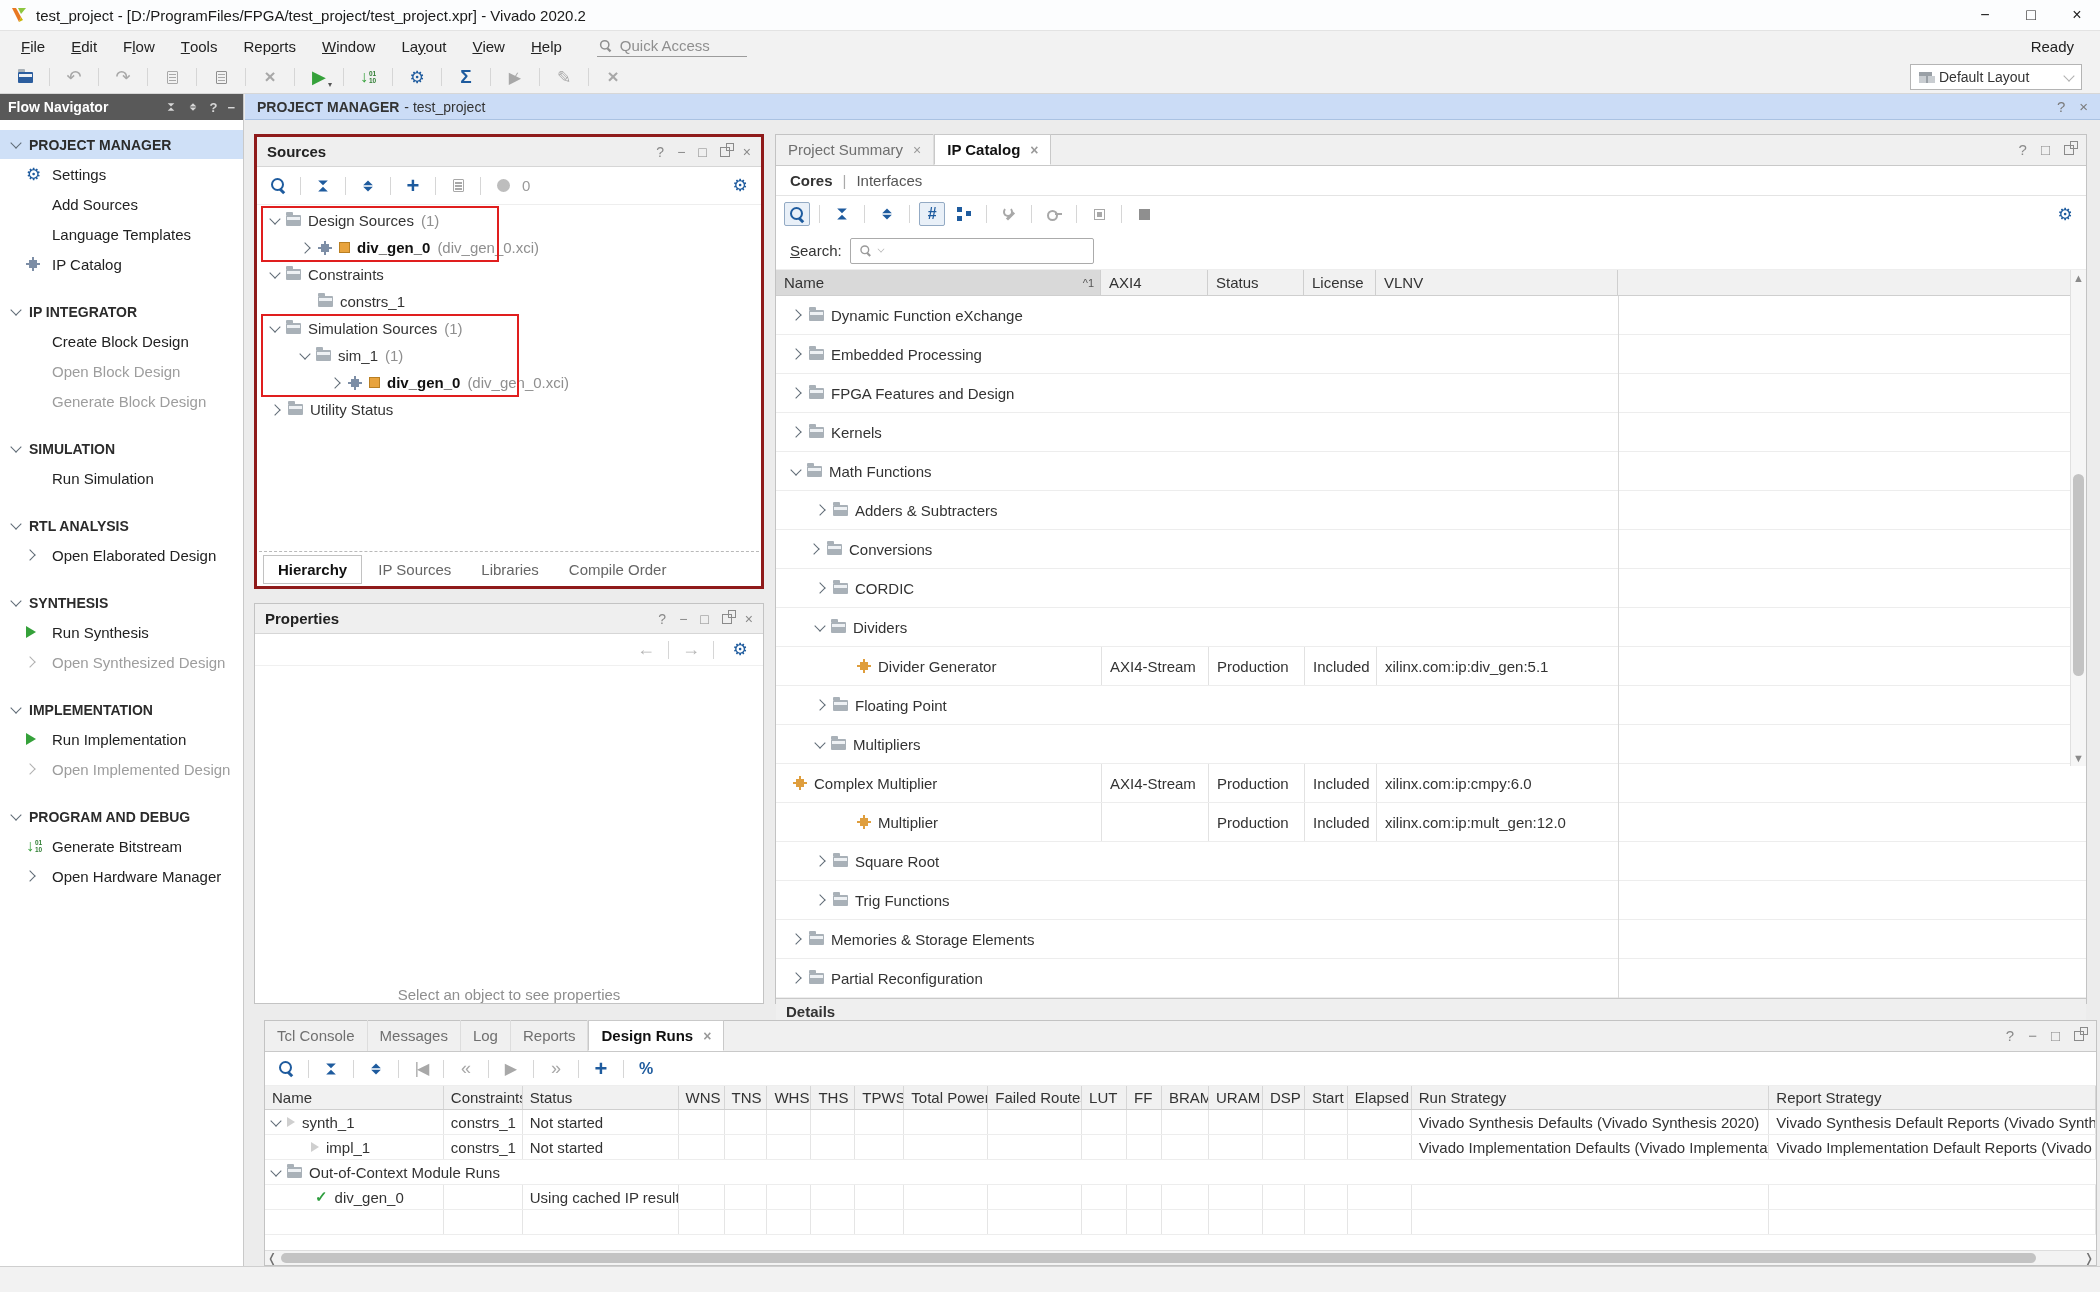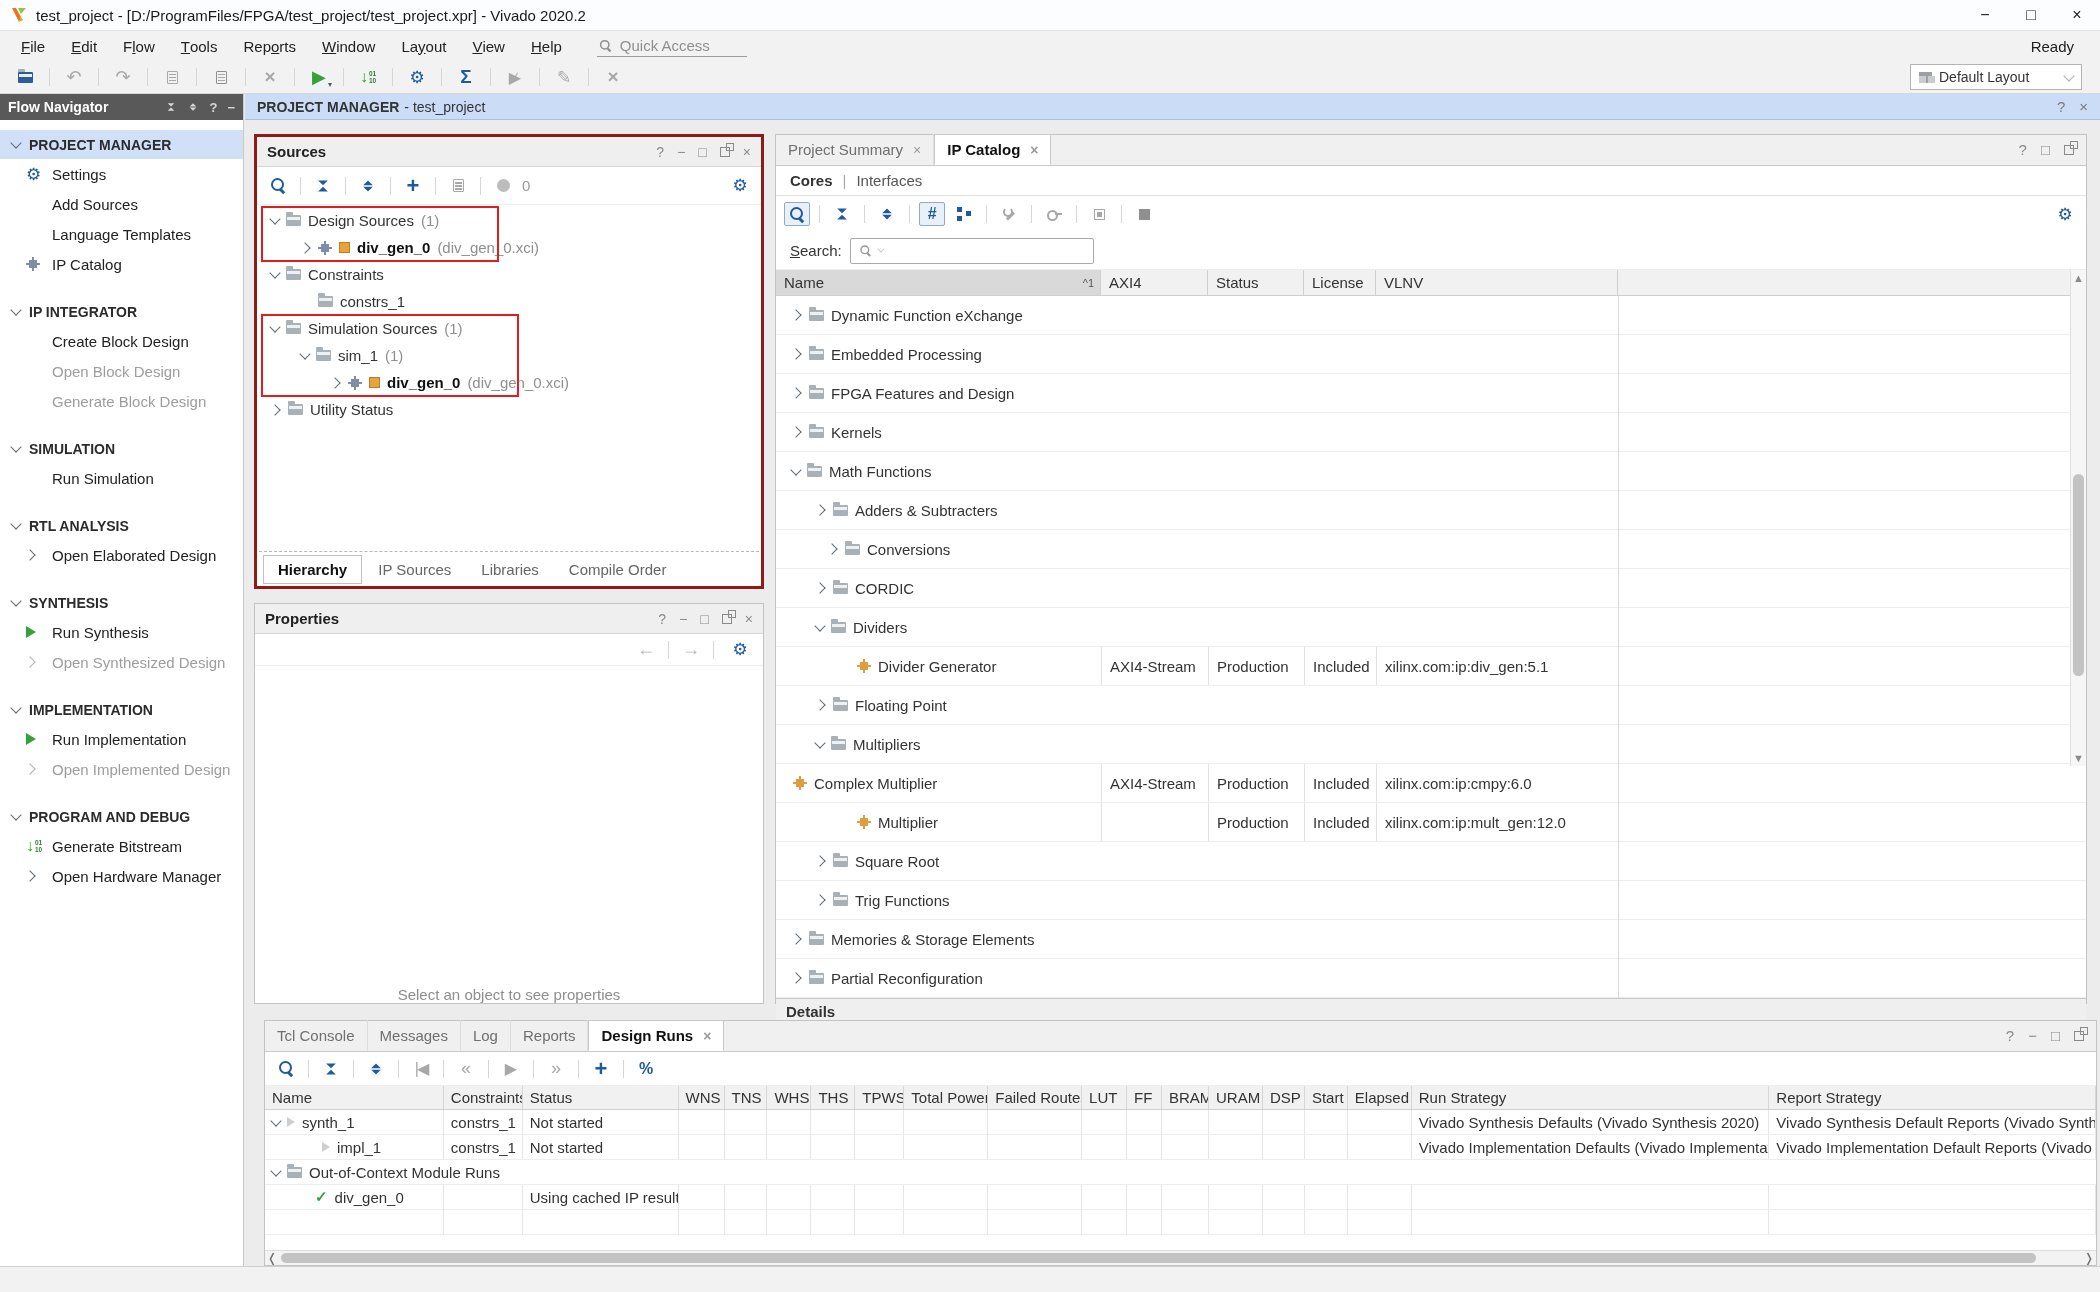--- a/index.html
+++ b/index.html
@@ -714,21 +714,21 @@
             </div>
           </div>
           <div class="cat-row">
             <div class="cat-name" style="width:325px;padding-left:40px">
               <span class="chev r"></span>
               <span class="g-folder"></span>
               <span>Adders &amp; Subtracters</span>
             </div>
           </div>
           <div class="cat-row">
-            <div class="cat-name" style="width:325px;padding-left:52px">
+            <div class="cat-name" style="width:325px;padding-left:34px">
               <span class="chev r"></span>
               <span class="g-folder"></span>
               <span>Conversions</span>
             </div>
           </div>
           <div class="cat-row">
             <div class="cat-name" style="width:325px;padding-left:40px">
               <span class="chev r"></span>
               <span class="g-folder"></span>
               <span>CORDIC</span>
@@ -942,21 +942,21 @@
           <div class="runs-cell" style="width:35px"></div>
           <div class="runs-cell" style="width:47px"></div>
           <div class="runs-cell" style="width:54px"></div>
           <div class="runs-cell" style="width:42px"></div>
           <div class="runs-cell" style="width:43px"></div>
           <div class="runs-cell" style="width:64px"></div>
           <div class="runs-cell" style="width:358px">Vivado Synthesis Defaults (Vivado Synthesis 2020)</div>
           <div class="runs-cell" style="width:327px">Vivado Synthesis Default Reports (Vivado Synthesis 2020)</div>
         </div>
         <div class="runs-row">
-          <div class="runs-name" style="width:179px;padding-left:40px">
+          <div class="runs-name" style="width:179px;padding-left:29px">
             <span style="width:10px;flex:none"></span>
             <span class="tri-play"></span>
             <span>impl_1</span>
           </div>
           <div class="runs-cell" style="width:79px">constrs_1</div>
           <div class="runs-cell" style="width:156px">Not started</div>
           <div class="runs-cell" style="width:46px"></div>
           <div class="runs-cell" style="width:43px"></div>
           <div class="runs-cell" style="width:44px"></div>
           <div class="runs-cell" style="width:44px"></div>

